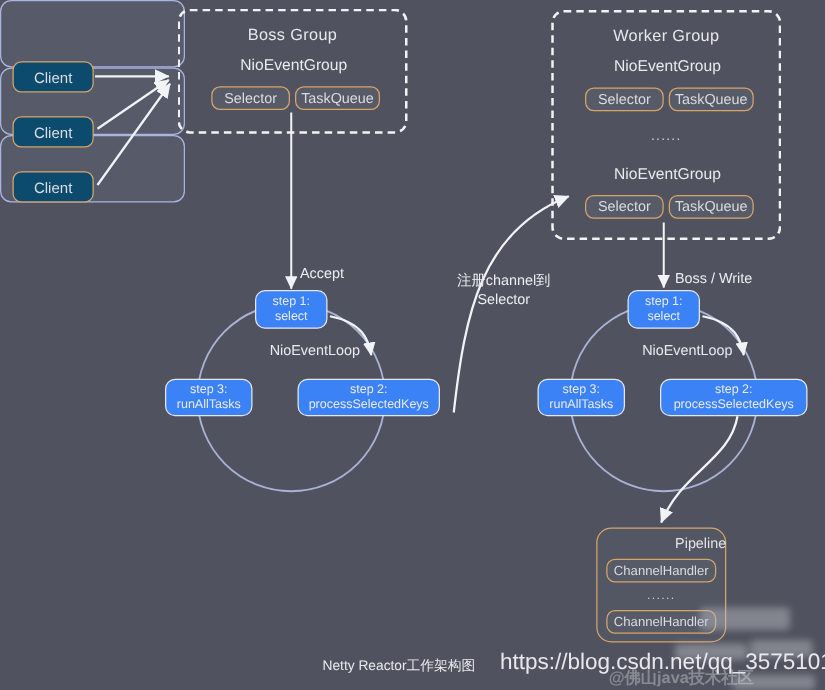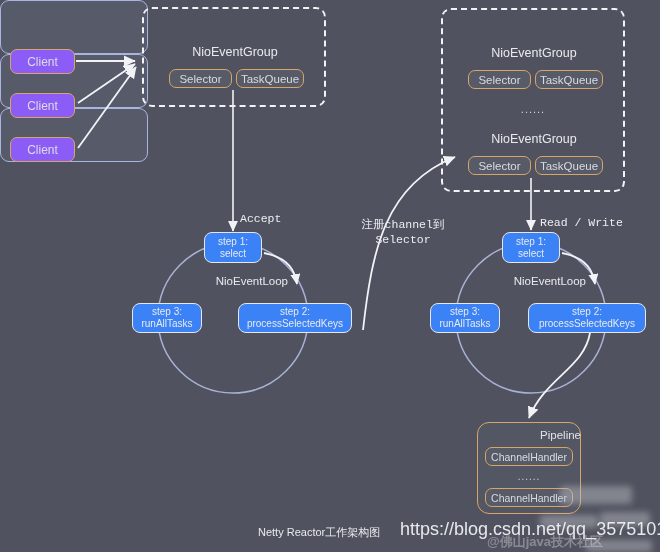--- a/index.html
+++ b/index.html
@@ -58,21 +58,21 @@
     color:#dadbe0;
     font-size:11.5px;
     display:flex;align-items:center;justify-content:center;
     white-space:nowrap;
   }
   .client{
     position:absolute;
     box-sizing:border-box;
     border:1.5px solid #d9a468;
     border-radius:7px;
-    background:#8b5cf6;
+    background:#0c4a6e;
     color:#dcdde2;
     font-size:12px;
     display:flex;align-items:center;justify-content:center;
   }
   .step{
     position:absolute;
     box-sizing:border-box;
     border:1.2px solid #e6e7ea;
     border-radius:8px;
     background:#3b82f6;
@@ -84,21 +84,20 @@
     white-space:pre-line;
     z-index:4;
   }
   .plainlabel{
     position:absolute;
     color:#eceef2;
     font-size:11.5px;
     white-space:pre-line;
     text-align:center;
     line-height:1.3;
-    font-family:Liberation Mono, monospace;
   }
   .loop-label{
     position:absolute;
     color:#e9eaef;
     font-size:11.5px;
     text-align:right;
   }
   .dots{
     position:absolute;
     left:0;right:0;
@@ -192,33 +191,35 @@
   </div>
   <div class="client" style="left:10px;top:93px;width:65px;height:25px;">
     <span>Client</span>
   </div>
   <div class="client" style="left:10px;top:137px;width:65px;height:25px;">
     <span>Client</span>
   </div>
 
   <div class="box dashed-group" style="left:142px;top:7px;width:184px;height:100px;">
   </div>
+  <div class="group-title" style="left:142px;top:20px;width:184px;">Boss Group</div>
 
   <div class="neg-box" style="left:162px;top:40px;width:146px;height:52px;">
   </div>
   <div class="neg-title" style="left:162px;width:146px;top:45px;">NioEventGroup</div>
   <div class="pill" style="left:169px;top:69px;width:63px;height:19px;">
     <span>Selector</span>
   </div>
   <div class="pill" style="left:236px;top:69px;width:68px;height:19px;">
     <span>TaskQueue</span>
   </div>
 
   <div class="box dashed-group" style="left:441px;top:8px;width:184px;height:184px;">
   </div>
+  <div class="group-title" style="left:441px;top:21px;width:184px;">Worker  Group</div>
 
   <div class="neg-box" style="left:461px;top:41px;width:146px;height:52px;">
   </div>
   <div class="neg-title" style="left:461px;width:146px;top:46px;">NioEventGroup</div>
   <div class="pill" style="left:468px;top:70px;width:63px;height:19px;">
     <span>Selector</span>
   </div>
   <div class="pill" style="left:535px;top:70px;width:68px;height:19px;">
     <span>TaskQueue</span>
   </div>
@@ -250,21 +251,21 @@
   </div>
 
   <div class="step" style="left:238px;top:303px;width:114px;height:30px;">
     <span>step 2:
 processSelectedKeys</span>
   </div>
 
   <div class="plainlabel" style="left:355px;top:218px;width:96px;">注册channel到
 Selector</div>
 
-  <div class="plainlabel" style="left:540px;top:216px;width:90px;text-align:left;">Read / Write</div>
+  <div class="plainlabel" style="left:540px;top:216px;width:90px;text-align:left;">Boss / Write</div>
 
   <div class="step" style="left:502px;top:232px;width:58px;height:31px;">
     <span>step 1:
 select</span>
   </div>
 
   <div class="loop-label" style="left:476px;top:275px;width:110px;">NioEventLoop</div>
 
   <div class="step" style="left:430px;top:303px;width:70px;height:30px;">
     <span>step 3:

